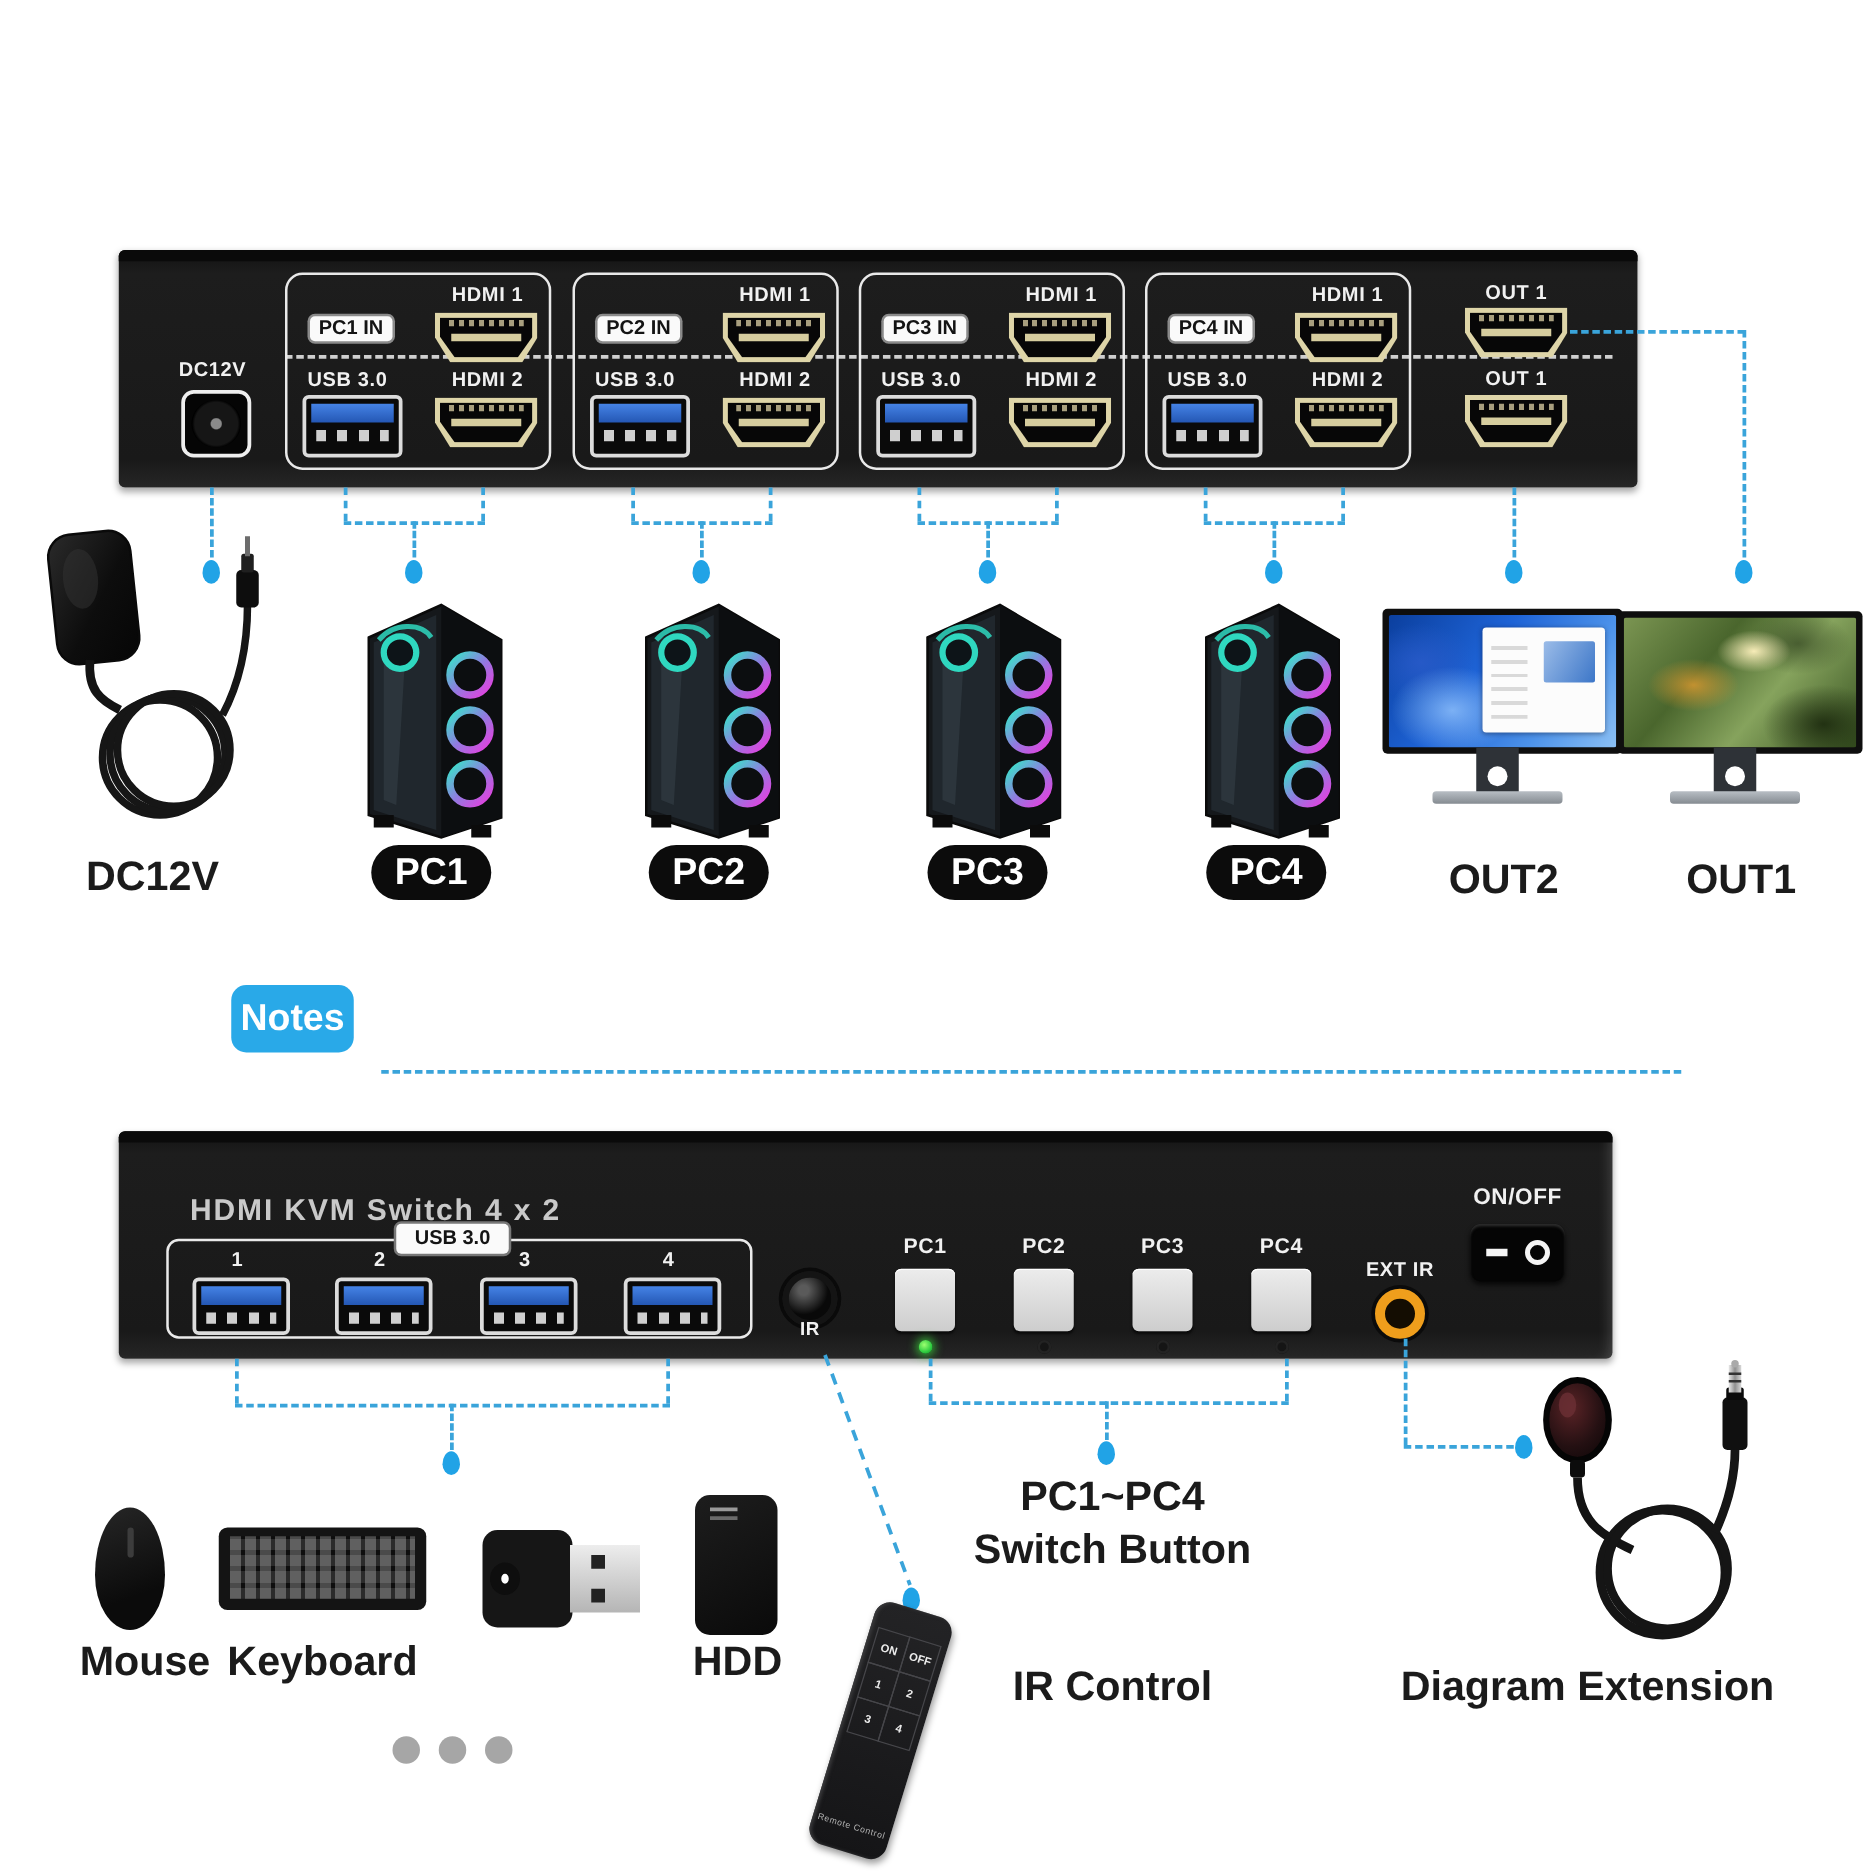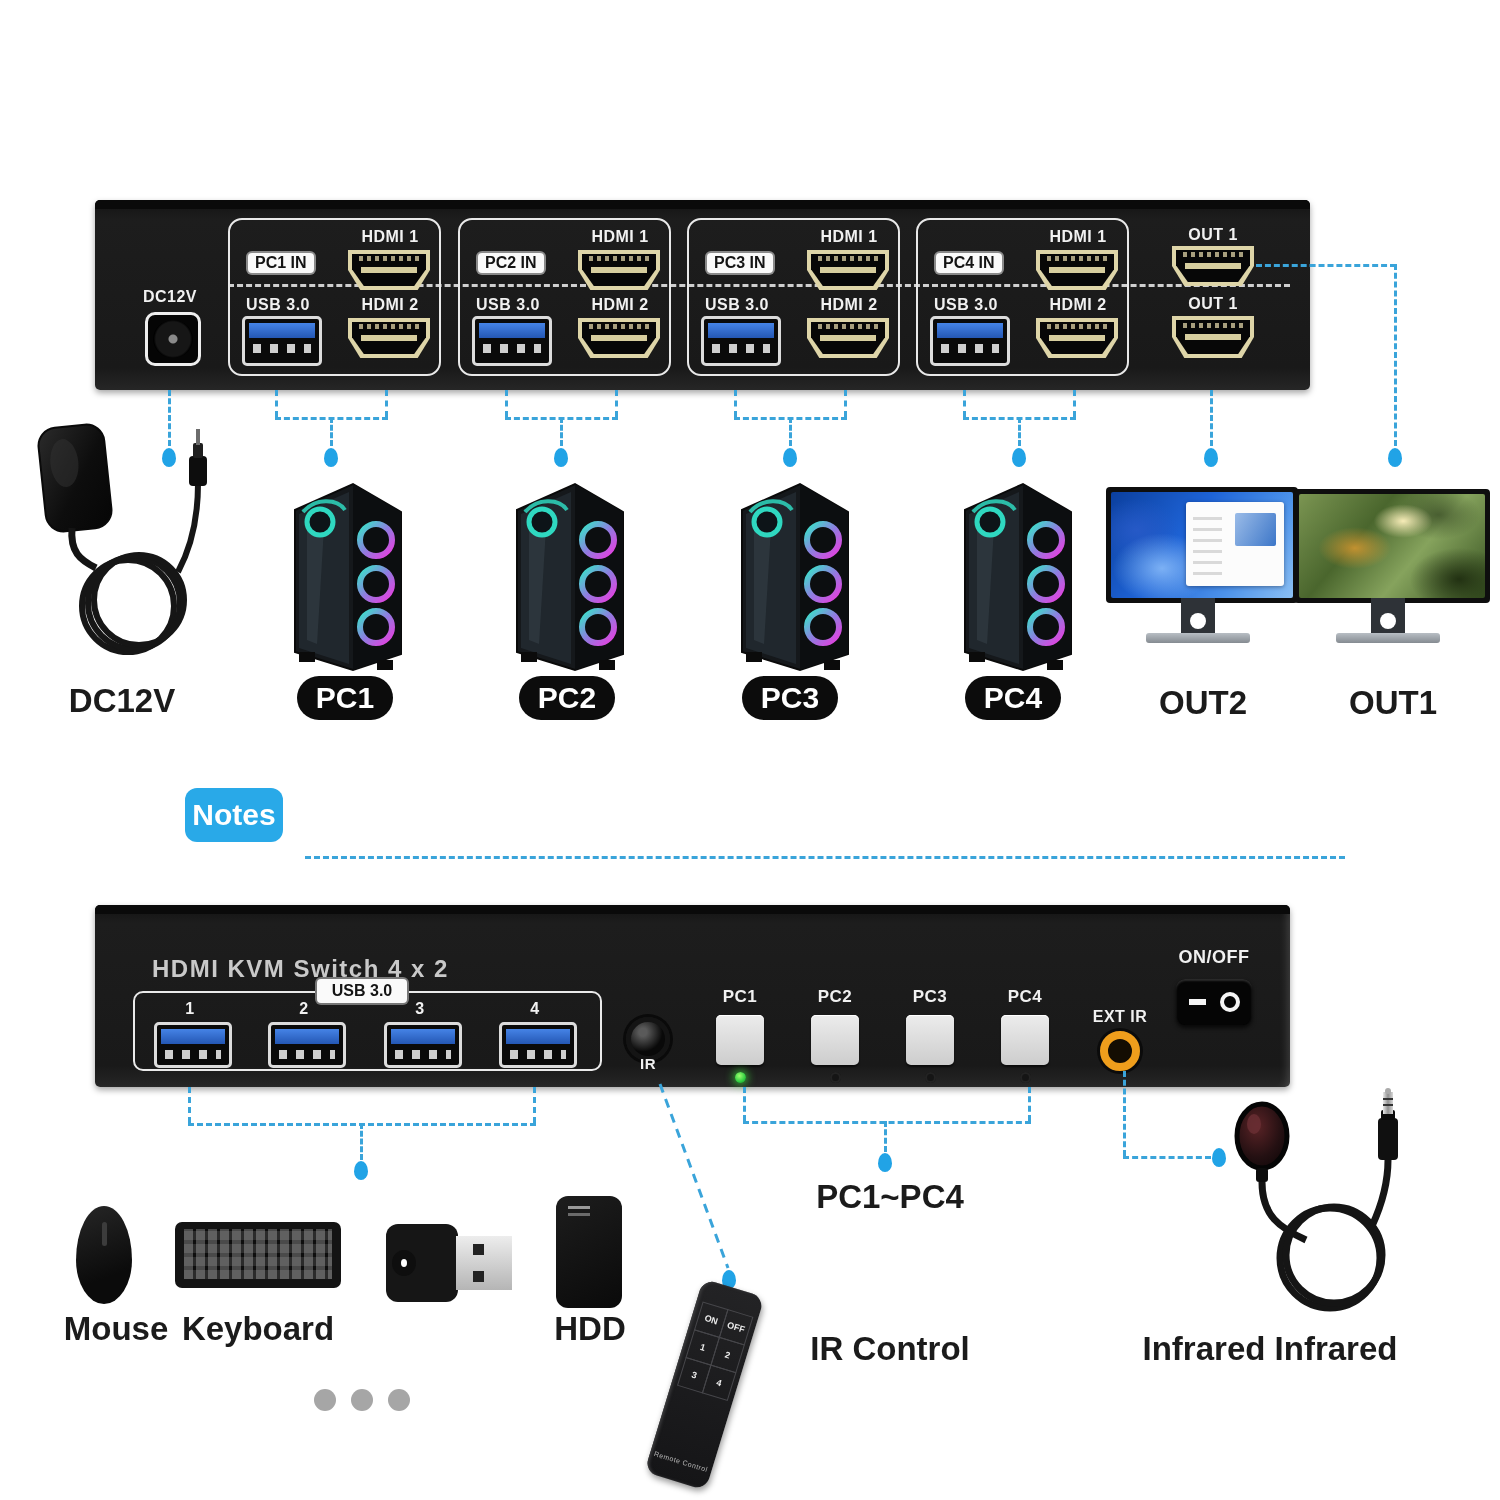--- a/index.html
+++ b/index.html
@@ -459,20 +459,21 @@
   <div class="vln" style="left:1123px;top:1071px;height:85px;"></div>
   <div class="hln" style="left:1123px;top:1156px;width:88px;"></div>
   <div class="cdot" style="left:1212px;top:1148px;"></div>
 
   <svg style="position:absolute;left:640px;top:1080px;" width="120" height="200" viewBox="0 0 120 200">
     <line x1="20" y1="4" x2="88" y2="188" stroke="#3aa4da" stroke-width="3" stroke-dasharray="9 7"></line>
   </svg>
   <div class="cdot" style="left:722px;top:1270px;"></div>
 
   <div class="caption" style="left:790px;top:1178px;width:200px;">PC1~PC4</div>
+  <div class="caption" style="left:758px;top:1220px;width:264px;">Switch Button</div>
 
   <div class="mouse" style="left:76px;top:1206px;"></div>
   <div class="kbd" style="left:175px;top:1222px;width:166px;height:66px;"></div>
   <div>
     <div class="flashbody" style="left:386px;top:1224px;width:72px;height:78px;"></div>
     <div class="flashhole" style="left:392px;top:1250px;"></div>
     <div class="flashconn" style="left:456px;top:1236px;width:56px;height:54px;"></div>
   </div>
   <div class="hdd" style="left:556px;top:1196px;width:66px;height:112px;"></div>
 
@@ -505,15 +506,15 @@
       <circle cx="124" cy="167" r="48"></circle>
     </g>
     <path d="M162,138 C174,112 178,92 178,72" stroke="#151515" stroke-width="7" fill="none"></path>
     <rect x="168" y="30" width="20" height="42" rx="4" fill="#101010"></rect>
     <rect x="171" y="22" width="14" height="10" rx="2" fill="#0a0a0a"></rect>
     <rect x="173" y="4" width="10" height="22" fill="url(#metalGrad)"></rect>
     <rect x="173" y="10" width="10" height="2" fill="#333"></rect>
     <rect x="173" y="16" width="10" height="2" fill="#333"></rect>
     <circle cx="178" cy="3" r="3" fill="#aaa"></circle>
   </svg>
-  <div class="caption" style="left:1110px;top:1330px;width:320px;">Infrared Infrared</div>
+  <div class="caption" style="left:1110px;top:1330px;width:320px;">Diagram Extension</div>
 
 </div>
 
 </body></html>

